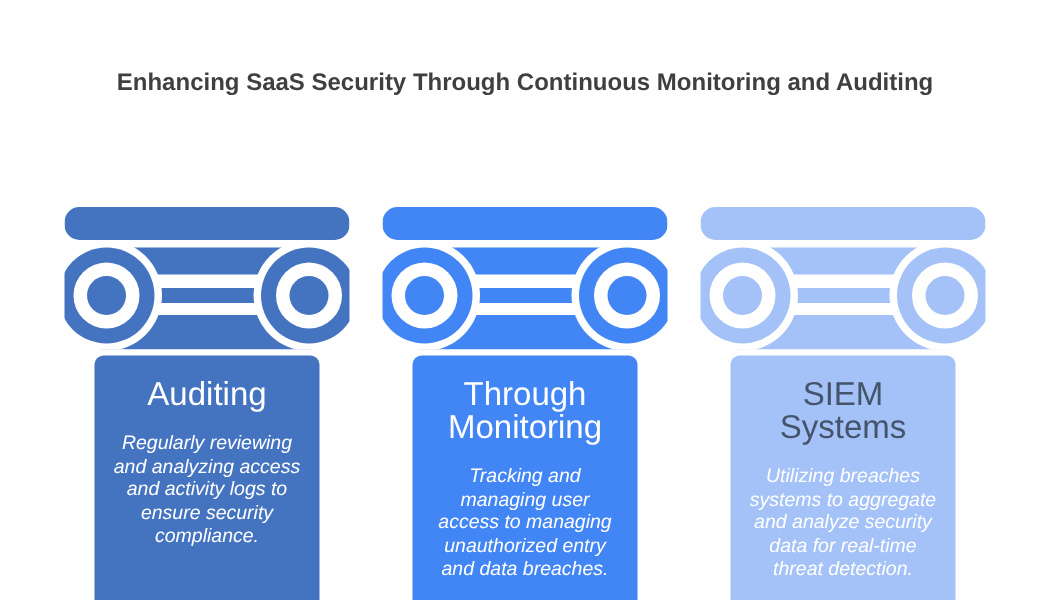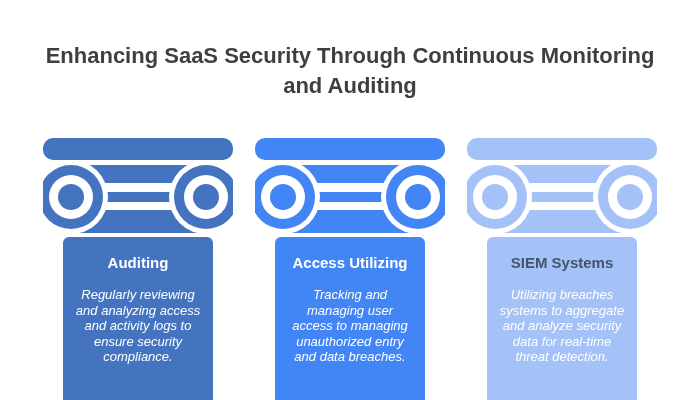--- a/index.html
+++ b/index.html
@@ -17,21 +17,21 @@
   .main-title {
     position: absolute;
     top: 41px;
     left: 0;
     width: 100%;
     text-align: center;
   }
   .main-title h1 {
     margin: 0 auto;
     max-width: 645px;
-    font-size: 22px;
+    font-size: 16px;
     line-height: 30px;
     font-weight: bold;
     color: var(--title-text, #3f3f3f);
   }
   .columns-row {
     position: absolute;
     top: 138px;
     left: 43px;
     display: flex;
     gap: 22px;
@@ -50,23 +50,23 @@
   .card {
     width: 150px;
     height: 210px;
     margin-top: 4px;
     border-radius: 6px;
     box-sizing: border-box;
     padding: 15px 12px 0 12px;
     text-align: center;
   }
   .card-title {
-    font-size: 15px;
+    font-size: 22px;
     line-height: 22px;
-    font-weight: bold;
+    font-weight: normal;
     color: var(--card-text-light, #ffffff);
     margin: 0 0 13px 0;
   }
   .card-desc {
     font-size: 13px;
     line-height: 15.5px;
     color: var(--card-text-light, #ffffff);
     margin: 0;
     font-style: italic;
   }
@@ -119,21 +119,21 @@
         <rect x="28" y="45" width="135" height="9" fill="#ffffff"></rect>
         <rect x="28" y="64" width="135" height="8" fill="#ffffff"></rect>
         <circle cx="28" cy="59" r="32" fill="currentColor"></circle>
         <circle cx="28" cy="59" r="22" fill="#ffffff"></circle>
         <circle cx="28" cy="59" r="13" fill="currentColor"></circle>
         <circle cx="163" cy="59" r="32" fill="currentColor"></circle>
         <circle cx="163" cy="59" r="22" fill="#ffffff"></circle>
         <circle cx="163" cy="59" r="13" fill="currentColor"></circle>
       </svg>
       <div class="card">
-        <div class="card-title">Access Utilizing</div>
+        <div class="card-title">Through Monitoring</div>
         <p class="card-desc">Tracking and managing user access to managing unauthorized entry and data breaches.</p>
       </div>
     </div>
 
     <div class="column col3">
       <svg class="pillar" viewBox="0 0 190 95" xmlns="http://www.w3.org/2000/svg">
         <rect x="0" y="0" width="190" height="22" rx="10" fill="currentColor"></rect>
         <rect x="24" y="27" width="142" height="68" fill="currentColor"></rect>
         <circle cx="28" cy="59" r="37" fill="#ffffff"></circle>
         <circle cx="163" cy="59" r="37" fill="#ffffff"></circle>

